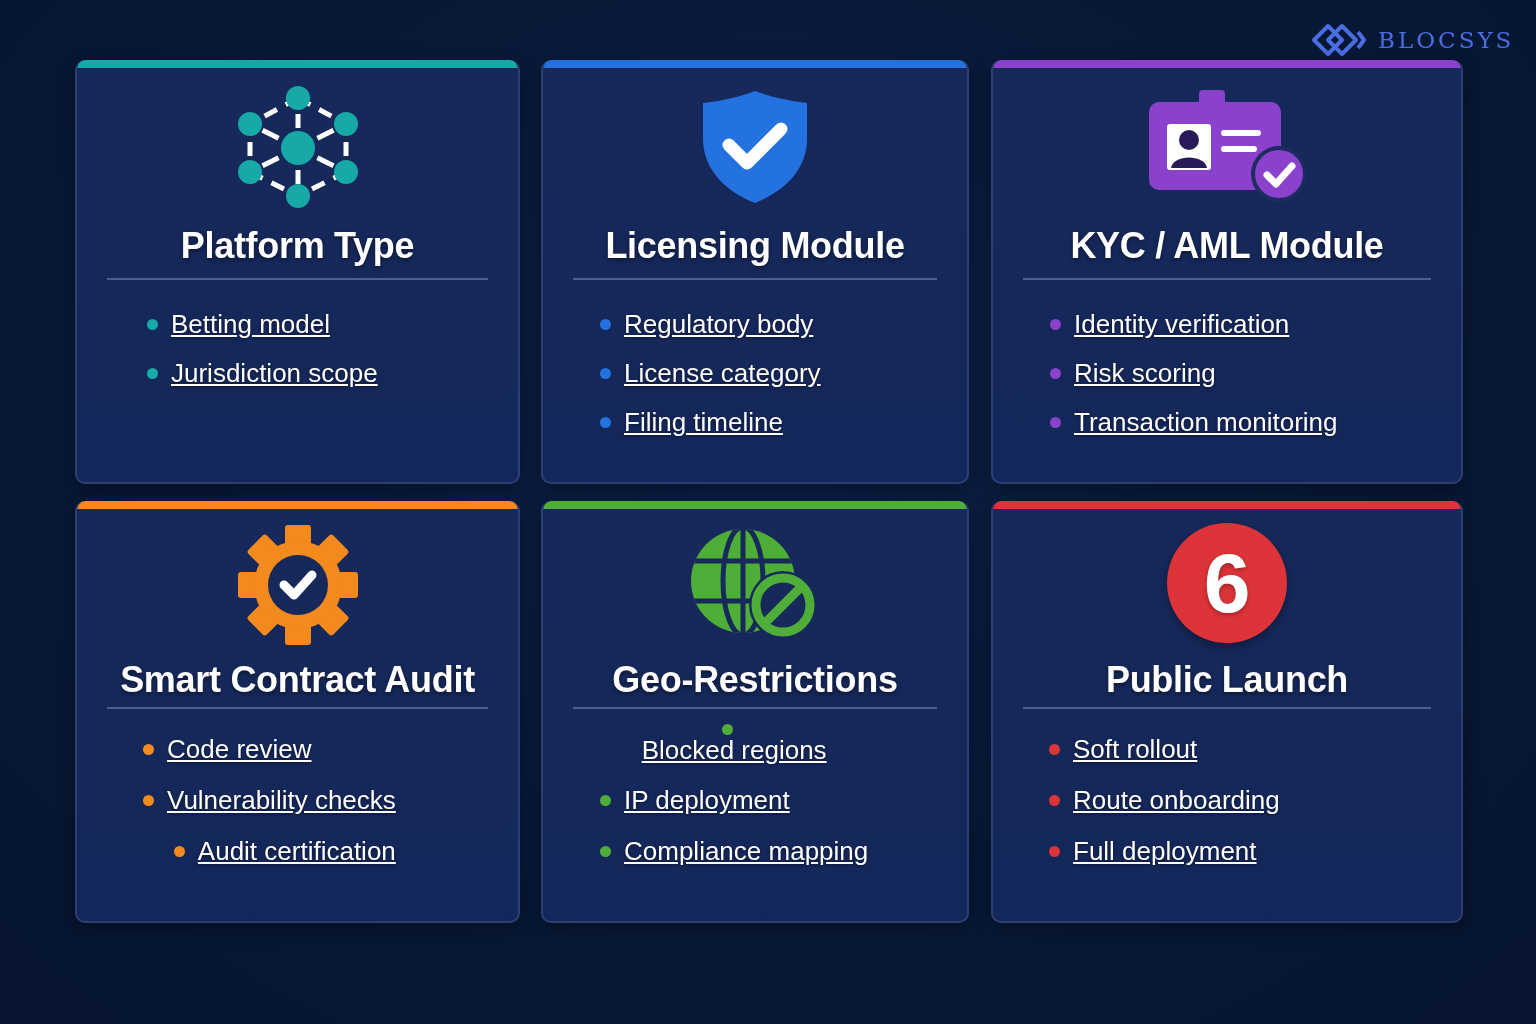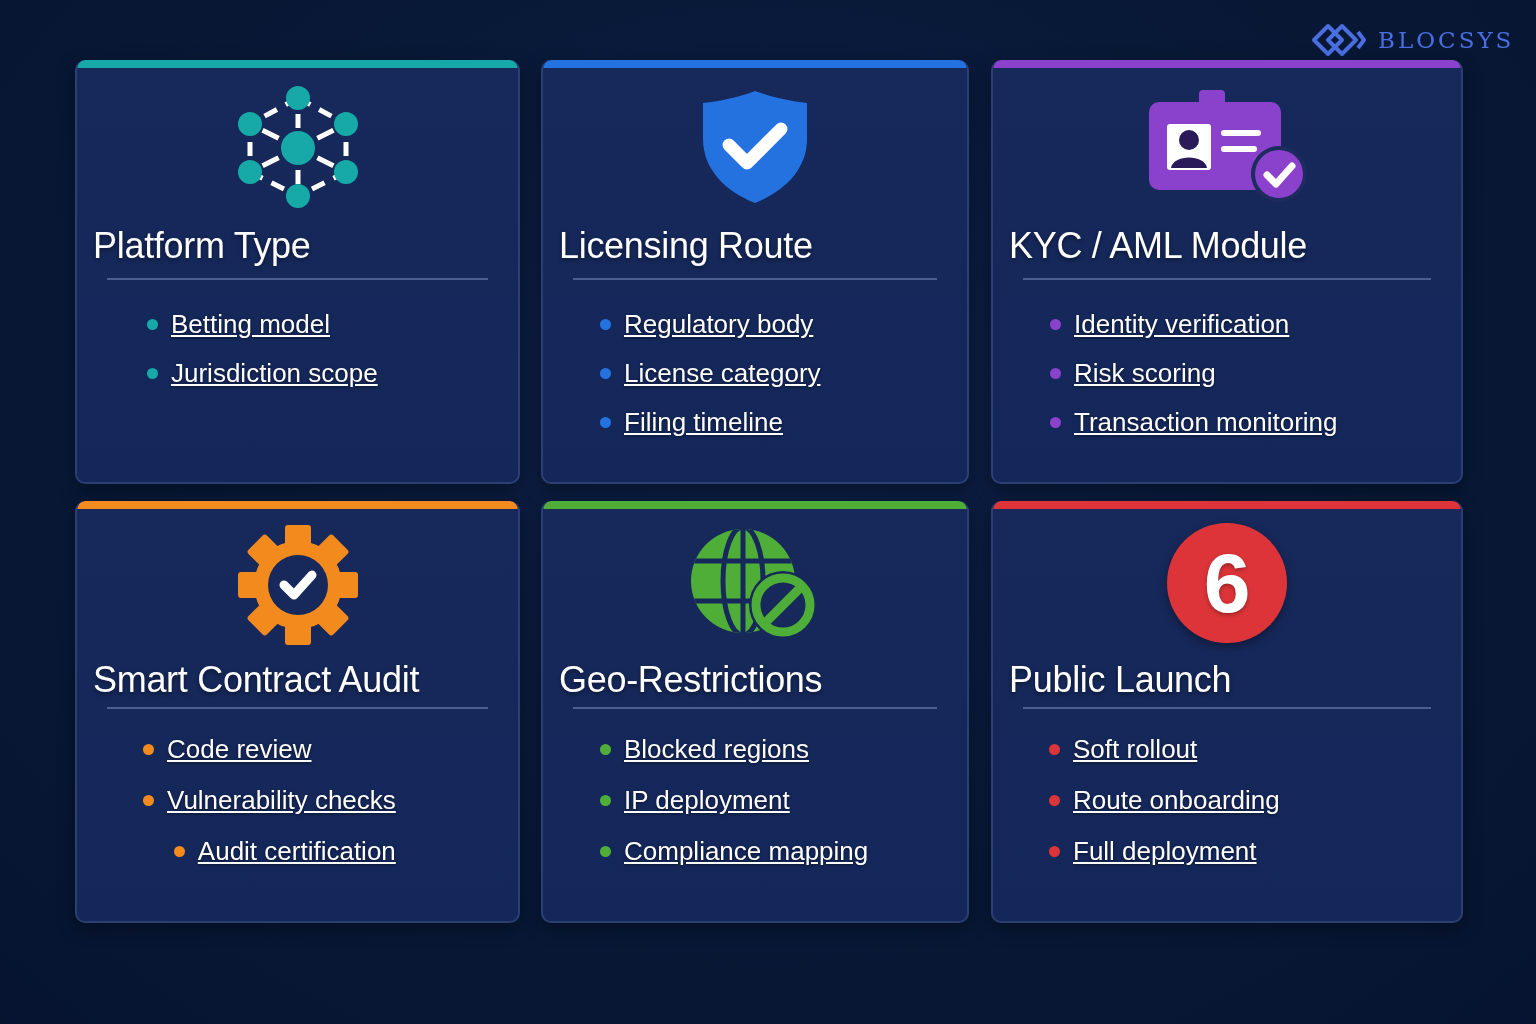--- a/index.html
+++ b/index.html
@@ -45,24 +45,25 @@
       position: absolute;
       left: 0; right: 0;
       top: 24px;
       height: 124px;
       display: flex;
       justify-content: center;
       align-items: center;
     }
     .card-title {
       position: absolute;
-      left: 16px; right: 0;
+      left: 0; right: 0;
       top: 165px;
+      text-align: center;
       font-size: 36px;
-      font-weight: normal;
+      font-weight: bold;
       color: #ffffff;
       text-shadow: 0 2px 4px rgba(0,0,0,0.45);
       letter-spacing: -0.3px;
     }
     .card-divider {
       position: absolute;
       left: 30px; right: 30px;
       top: 218px;
       height: 2px;
       background: #4a5f8f;
@@ -147,21 +148,21 @@
 </div>
 
 <div class="card" style="left:541px; top:60px; width:428px; height:424px;">
   <div class="card-accent" style="background:#2472e0;"></div>
   <div class="card-icon">
     <svg width="112" height="118" viewBox="0 0 112 118">
       <path d="M56 4 C40 10 22 14 4 16 L4 52 C4 82 26 104 56 116 C86 104 108 82 108 52 L108 16 C90 14 72 10 56 4 Z" fill="#2472e0"></path>
       <path d="M30 58 L48 76 L82 42" fill="none" stroke="#ffffff" stroke-width="13" stroke-linecap="round" stroke-linejoin="round"></path>
     </svg>
   </div>
-  <div class="card-title">Licensing Route</div>
+  <div class="card-title">Licensing Module</div>
   <div class="card-divider"></div>
   <ul class="card-list" style="left:57px;">
     <li>
         <span class="bullet" style="background:#2472e0;"></span>
         <span>Regulatory body</span>
       </li>
     <li>
         <span class="bullet" style="background:#2472e0;"></span>
         <span>License category</span>
       </li>
@@ -260,21 +261,21 @@
         <line x1="0" y1="76" x2="112" y2="76"></line>
       </g>
       <circle cx="96" cy="80" r="34" fill="#17295a"></circle>
       <circle cx="96" cy="80" r="27" fill="none" stroke="#4fae38" stroke-width="9"></circle>
       <line x1="77" y1="99" x2="115" y2="61" stroke="#4fae38" stroke-width="9"></line>
     </svg>
   </div>
   <div class="card-title" style="top:158px;">Geo-Restrictions</div>
   <div class="card-divider" style="top:206px;"></div>
   <ul class="card-list" style="left:57px; top:223px;">
-    <li style="height:51px;">
+    <li style="height:51px;flex-direction:column;">
         <span class="bullet" style="background:#4fae38;"></span>
         <span>Blocked regions</span>
       </li>
     <li style="height:51px;">
         <span class="bullet" style="background:#4fae38;"></span>
         <span>IP deployment</span>
       </li>
     <li style="height:51px;">
         <span class="bullet" style="background:#4fae38;"></span>
         <span>Compliance mapping</span>

